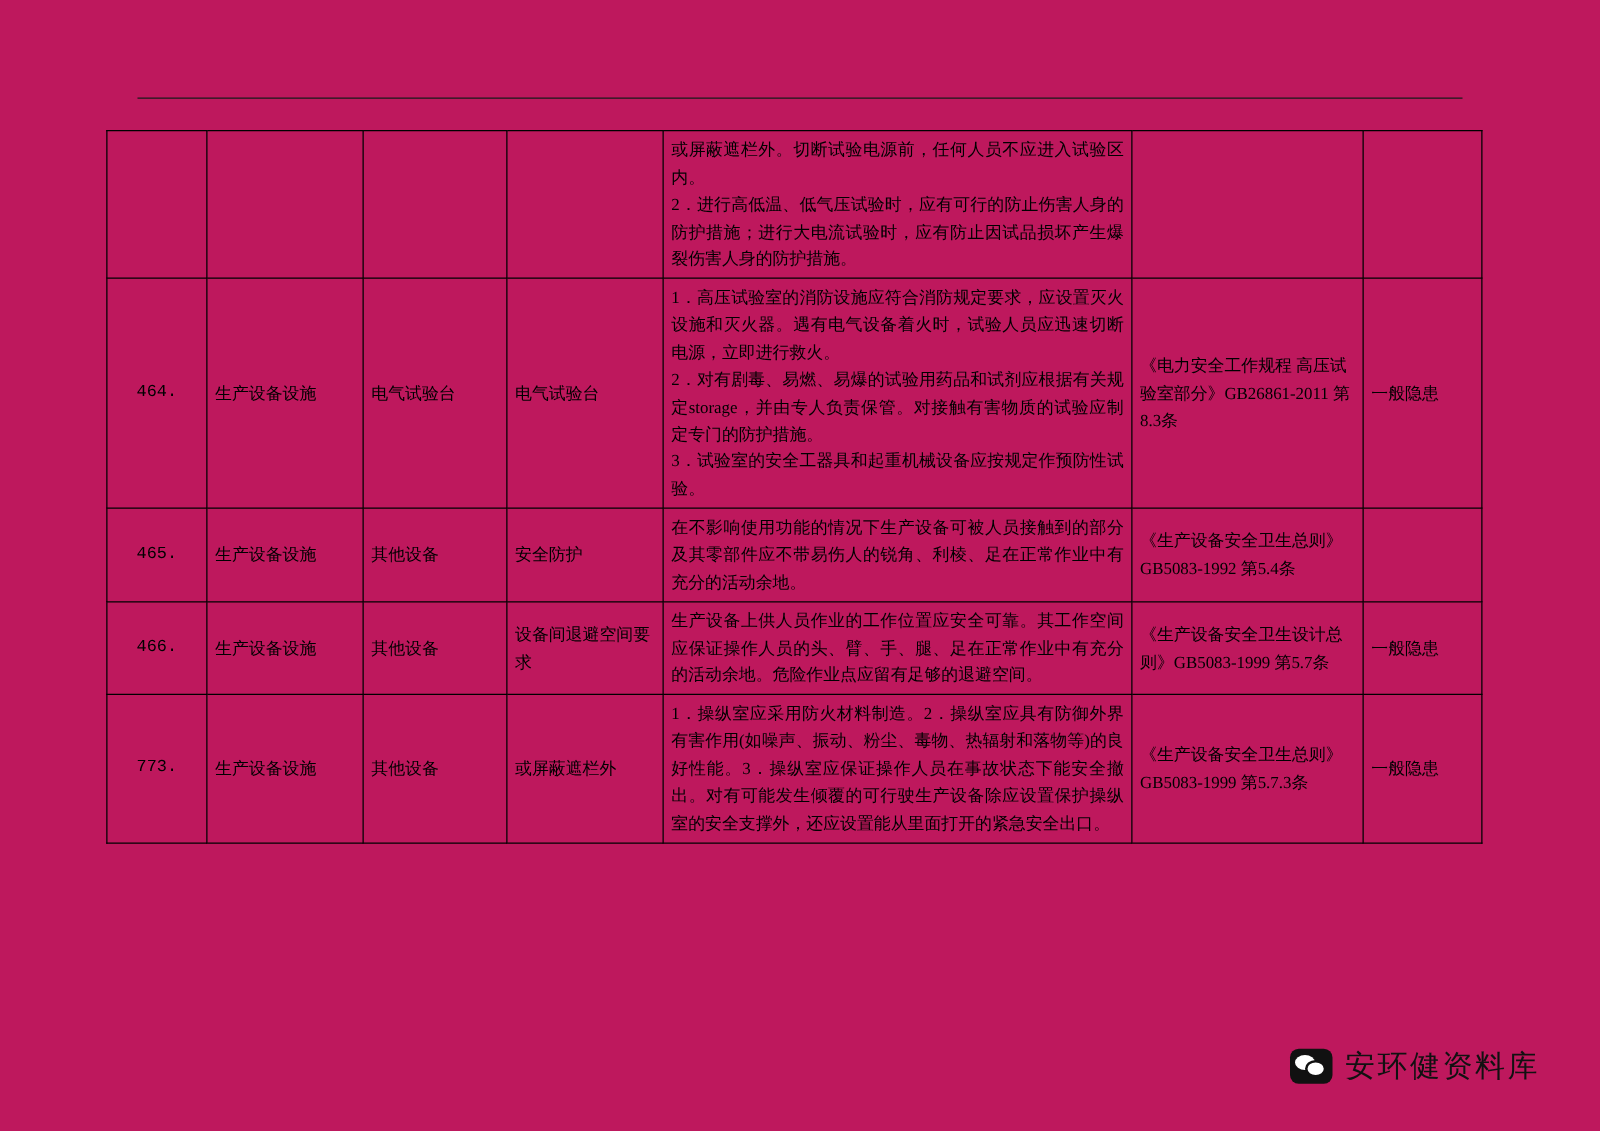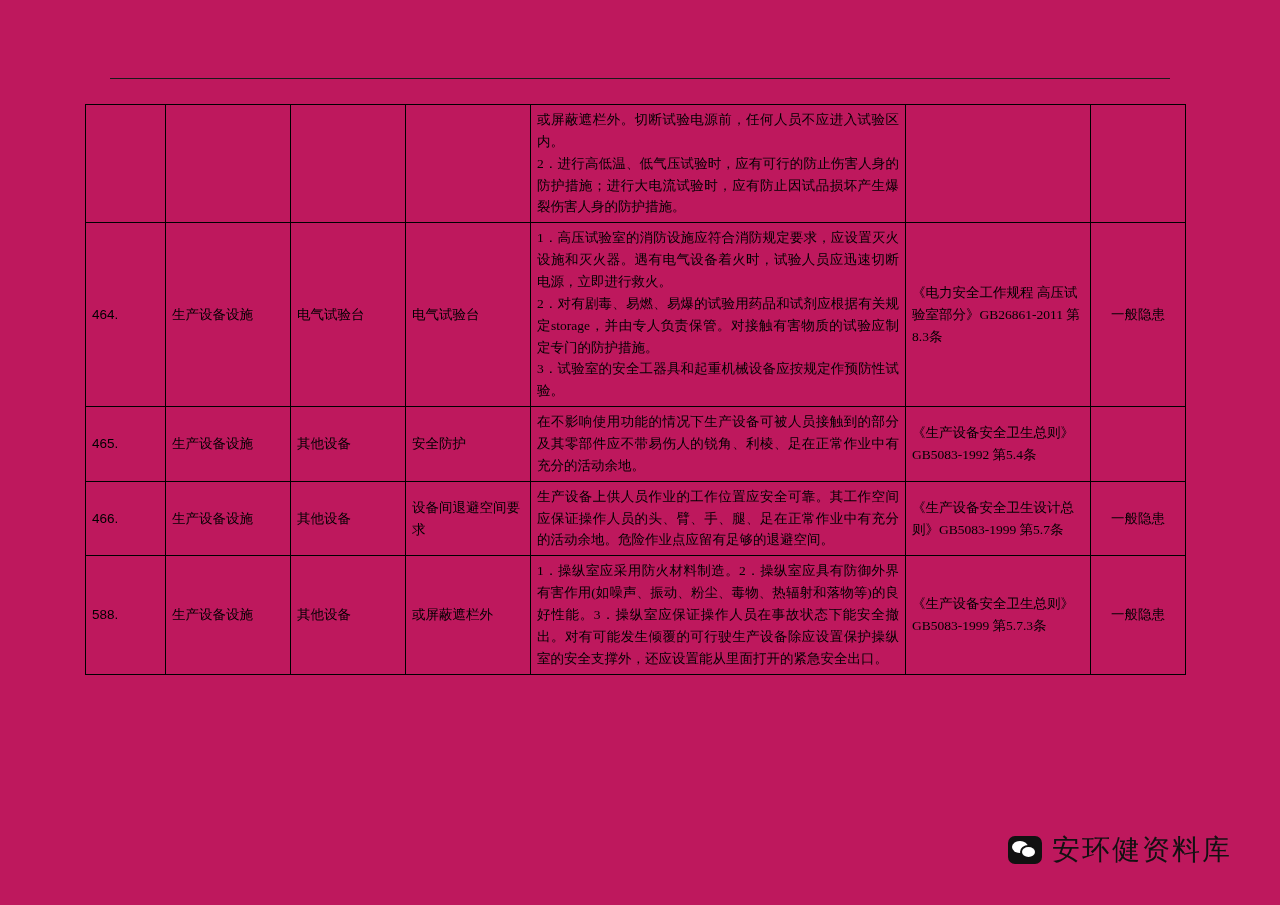--- a/index.html
+++ b/index.html
@@ -50,42 +50,41 @@
   
   col.c-no    { width: 80px; }
   col.c-cat   { width: 125px; }
   col.c-sub   { width: 115px; }
   col.c-item  { width: 125px; }
   col.c-desc  { width: 375px; }
   col.c-ref   { width: 185px; }
   col.c-level { width: 95px; }
 
   td.num {
-    text-align: left;
-    font-family: Liberation Sans, sans-serif;
+    text-align: center;
+    font-family: Liberation Mono, monospace;
     font-size: 13.5px;
   }
   td.ctr {
     text-align: left;
   }
   td.desc {
     text-align: justify;
     text-justify: inter-ideograph;
     vertical-align: top;
     padding-top: 6px;
     padding-bottom: 6px;
   }
   td.ref {
     text-align: left;
     vertical-align: middle;
     font-size: 13px;
     line-height: 1.65;
   }
   td.level {
-    text-align: center;
   }
   .footer-brand {
     position: absolute;
     right: 48px;
     bottom: 36px;
     display: flex;
     align-items: center;
     gap: 10px;
   }
   .wechat-badge {
@@ -111,21 +110,21 @@
   }
   .wechat-badge:after {
     width: 13px;
     height: 10px;
     left: 14px;
     top: 11px;
     box-shadow: 0 0 0 2px #111;
   }
   .brand-text {
     font-family: "Liberation Sans", sans-serif;
-    font-size: 28px;
+    font-size: 24px;
     letter-spacing: 2px;
     color: #111;
     font-weight: 500;
     text-align: center;
   }
 </style>
 </head>
 <body>
 
 <div class="page">
@@ -182,21 +181,21 @@
           <td class="num">466.</td>
           <td class="ctr">生产设备设施</td>
           <td class="ctr">其他设备</td>
           <td class="ctr">设备间退避空间要求</td>
           <td class="desc" style="white-space: pre-line; font-family: Liberation Serif, serif;">生产设备上供人员作业的工作位置应安全可靠。其工作空间应保证操作人员的头、臂、手、腿、足在正常作业中有充分的活动余地。危险作业点应留有足够的退避空间。</td>
           <td class="ref">《生产设备安全卫生设计总则》GB5083-1999 第5.7条</td>
           <td class="level">一般隐患</td>
         </tr>
 
         <tr>
-          <td class="num">588.</td>
+          <td class="num">773.</td>
           <td class="ctr">生产设备设施</td>
           <td class="ctr">其他设备</td>
           <td class="ctr">或屏蔽遮栏外</td>
           <td class="desc" style="white-space: pre-line;">1．操纵室应采用防火材料制造。2．操纵室应具有防御外界有害作用(如噪声、振动、粉尘、毒物、热辐射和落物等)的良好性能。3．操纵室应保证操作人员在事故状态下能安全撤出。对有可能发生倾覆的可行驶生产设备除应设置保护操纵室的安全支撑外，还应设置能从里面打开的紧急安全出口。</td>
           <td class="ref">《生产设备安全卫生总则》GB5083-1999 第5.7.3条</td>
           <td class="level">一般隐患</td>
         </tr>
 
 
       </tbody>

